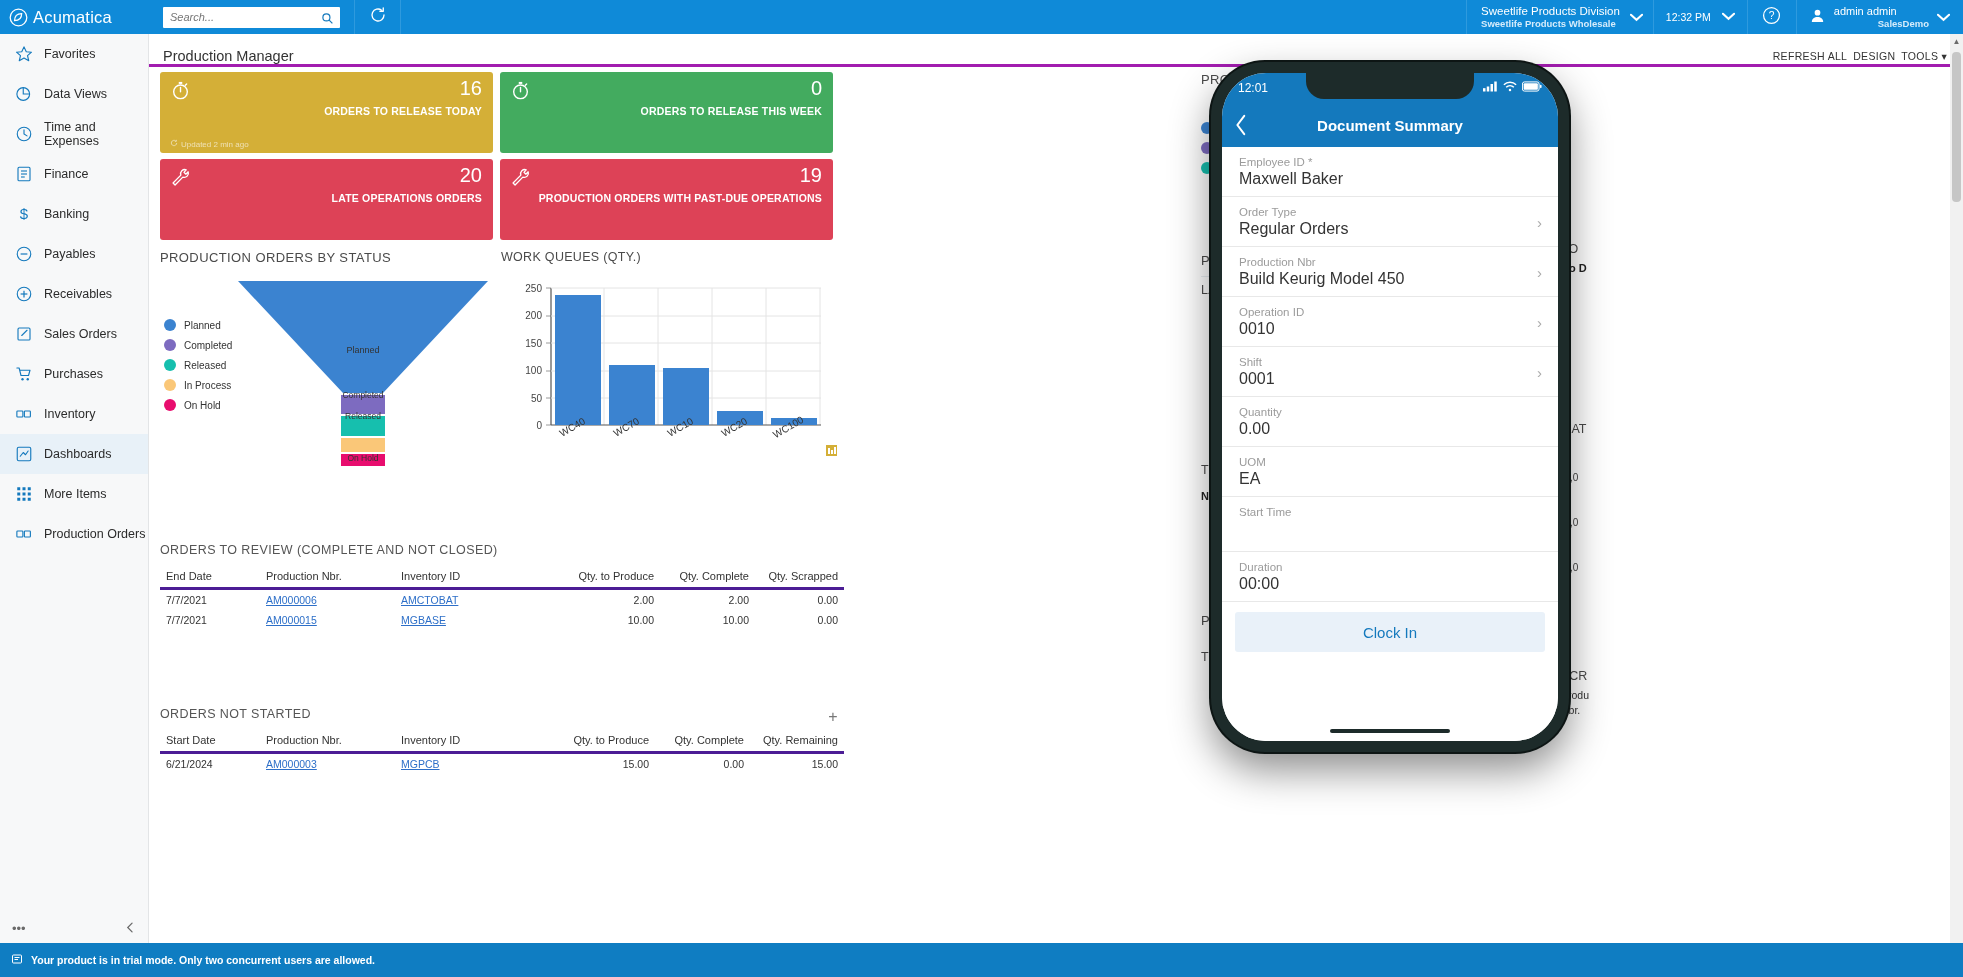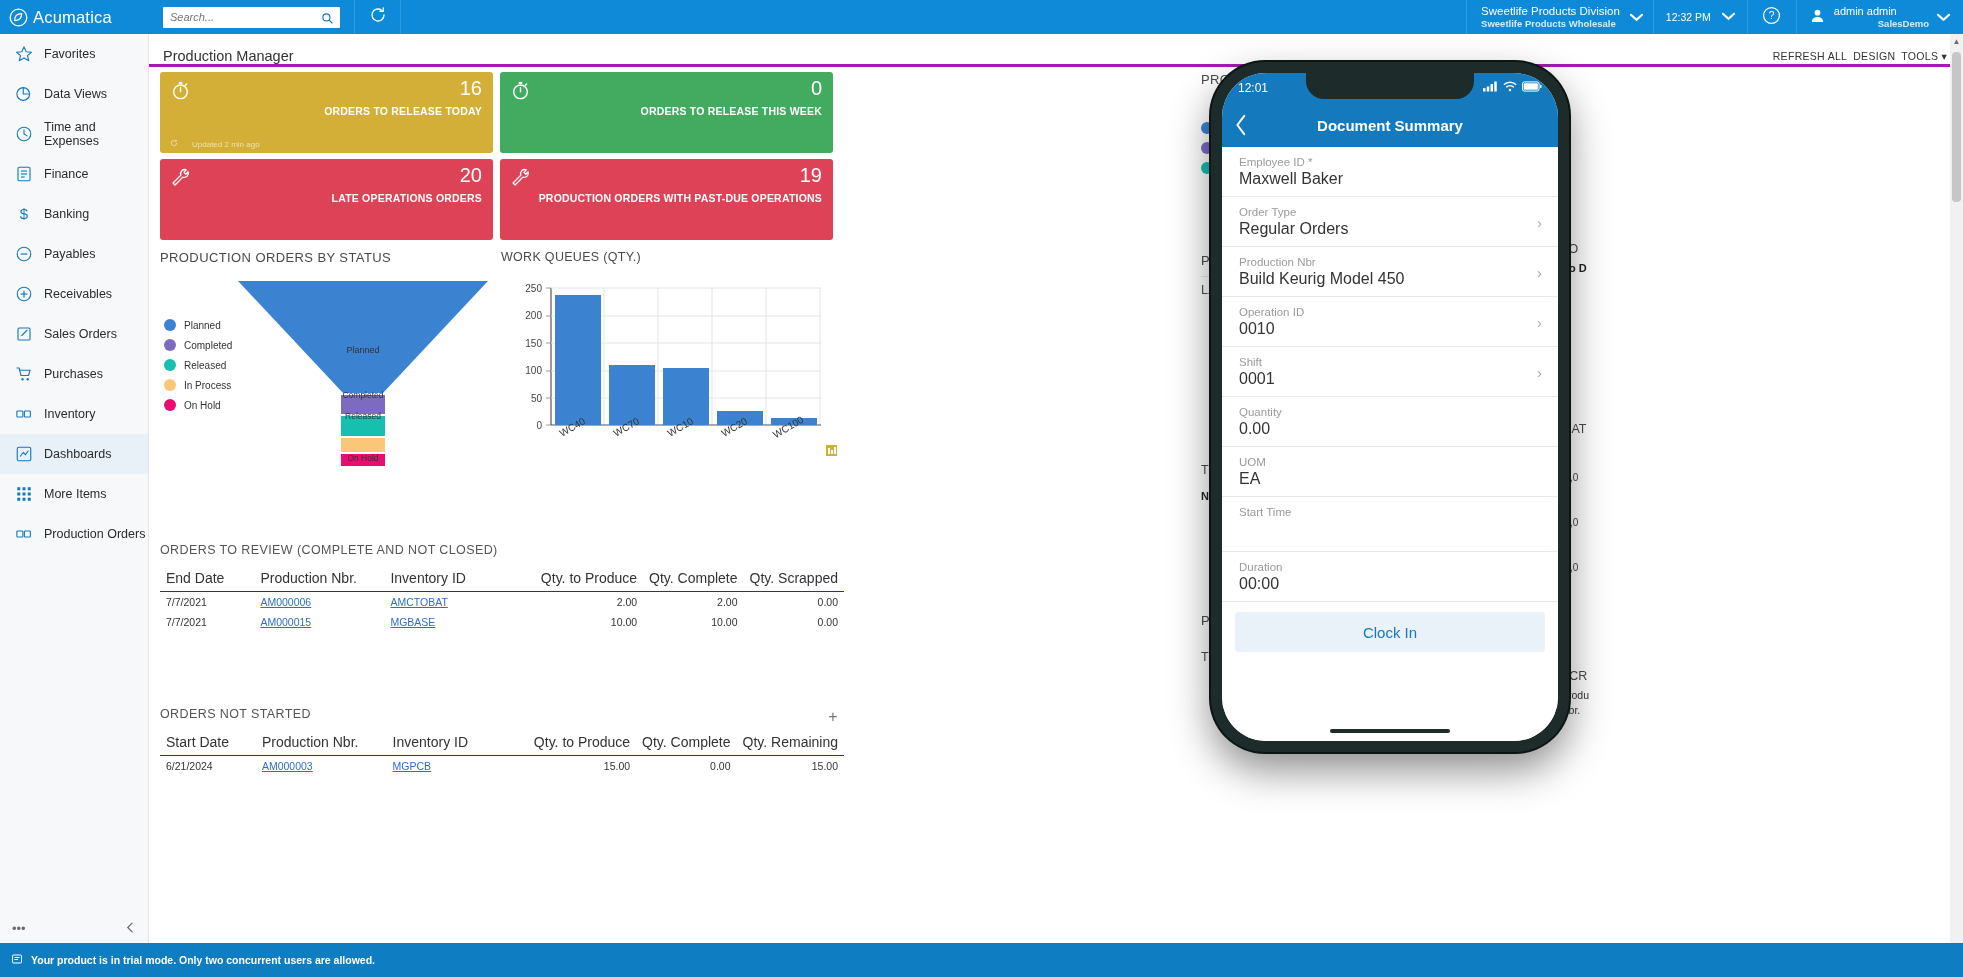--- a/index.html
+++ b/index.html
@@ -82,42 +82,42 @@
     position:absolute; width:333px; height:81px; border-radius:3px; color:#fff; padding:8px 11px 0 10px;
     cursor:pointer;
   }
   .tile.t1 { left:0;   top:0;  background:#d4af37; }
   .tile.t2 { left:340px; top:0;  background:#43ab5f; }
   .tile.t3 { left:0;   top:87px; background:#dd4257; }
   .tile.t4 { left:340px; top:87px; background:#dd4257; }
   .tile-num { position:absolute; right:11px; top:5px; font-size:20px; font-weight:400; }
   .tile-lab { position:absolute; right:11px; top:33px; font-size:10.5px; font-weight:bold; letter-spacing:.2px; }
   .tile-ic { position:absolute; left:10px; top:8px; }
-  .tile-foot { position:absolute; left:10px; bottom:4px; font-size:8px; color:rgba(255,255,255,.62); display:flex; gap:14px; align-items:center;}
+  .tile-foot { position:absolute; left:10px; bottom:4px; font-size:8px; color:rgba(255,255,255,.62); display:flex; gap:3px; align-items:center;}
 
   
   .wtitle { font-size:13px; color:#4a4a4a; letter-spacing:.4px; }
   .wsub   { font-size:12.5px; color:#4a4a4a; letter-spacing:.3px; }
   .sechead { font-size:12.5px; color:#555; letter-spacing:.4px; }
   .hr { height:1px; background:#e8edf1; }
 
   
   .funnel-box { position:absolute; left:11px; top:183px; width:338px; height:285px; }
   .legend { position:absolute; left:4px; top:65px; }
   .leg-row { display:flex; align-items:center; gap:8px; height:20px; font-size:10px; color:#333; }
   .dot { width:12px; height:12px; border-radius:50%; flex:0 0 12px; }
 
   
   .wq-box { position:absolute; left:352px; top:183px; width:342px; height:285px; }
 
   
   .tbl { width:100%; border-collapse:collapse; font-size:10.5px; }
   .tbl th {
     font-weight:normal; color:#333; text-align:left; padding:4px 6px 5px 6px;
-    border-bottom:1px solid #4c1d95; font-size:14px; white-space:nowrap;
+    border-bottom:3px solid #4c1d95; font-size:11px; white-space:nowrap;
   }
   .tbl td { padding:4px 6px; color:#333; font-size:10.5px; white-space:nowrap; }
   .tbl .num { text-align:right; }
   .lnk { color:#2d6fc8; text-decoration:underline; cursor:pointer; }
 
   .tbl-box1 { position:absolute; left:11px; top:476px; width:684px; }
   .tbl-box2 { position:absolute; left:11px; top:640px; width:684px; }
   .plus { position:absolute; right:6px; top:1px; font-size:16px; color:#777; cursor:pointer; }
 
   

